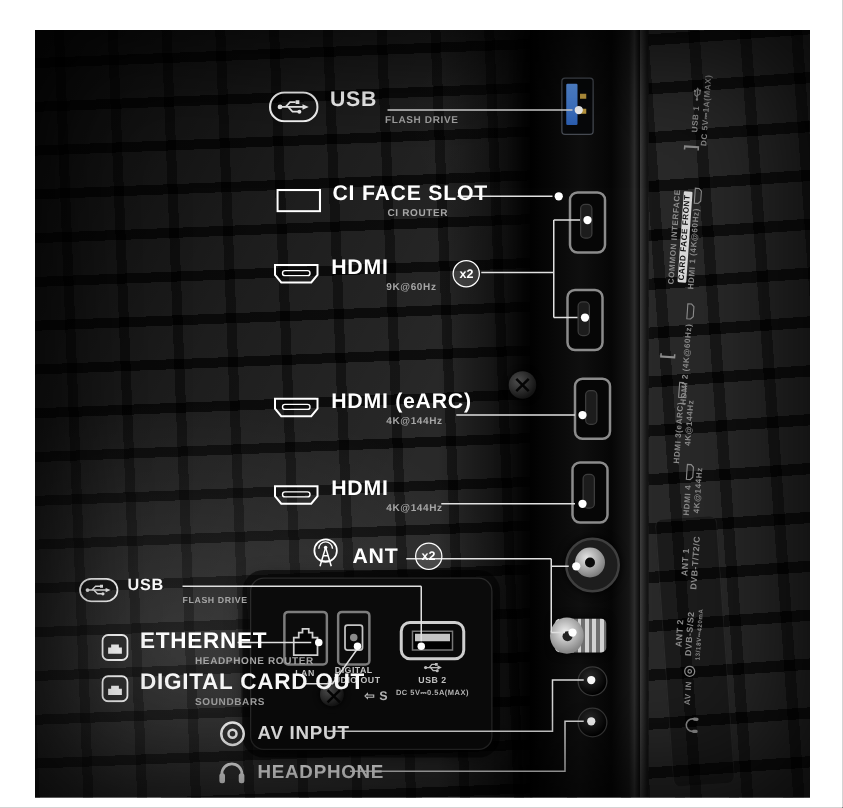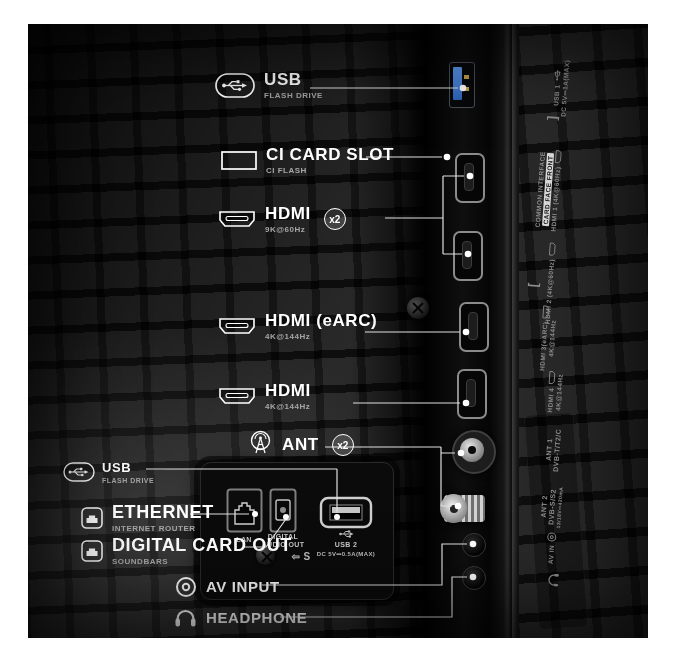--- a/index.html
+++ b/index.html
@@ -29,21 +29,21 @@
     background:
       repeating-linear-gradient(0deg, rgba(255,255,255,0.05) 0 30px, rgba(0,0,0,0.5) 30px 39px),
       repeating-linear-gradient(90deg, rgba(255,255,255,0.04) 0 32px, rgba(0,0,0,0.45) 32px 41px);}
   .rbar{position:absolute;left:12px;top:390px;width:48px;height:214px;transform:rotate(-4deg);
     background:rgba(0,0,0,0.30);border-left:1px solid rgba(255,255,255,0.07);
     border-right:1px solid rgba(255,255,255,0.07);border-radius:6px;}
   
   .llabel{position:absolute;display:flex;align-items:center;gap:9px;color:#fff;}
   .ltext{display:flex;flex-direction:column;}
   .t{font-weight:bold;letter-spacing:0.6px;line-height:1.05;white-space:nowrap;}
-  .s{font-size:8px;font-weight:bold;letter-spacing:0.5px;color:#a6a6a6;margin-top:2px;white-space:nowrap;}
+  .s{font-size:8px;font-weight:bold;letter-spacing:0.5px;color:#a6a6a6;margin-top:2px;white-space:nowrap;margin-left:44px;}
   .sizeA .t{font-size:17px;}
   .sizeB .t{font-size:13px;} .sizeB .s{font-size:7px;}
   .sizeC .t{font-size:18px;}
   .sizeD .t{font-size:15px;}
   .badge{width:20px;height:20px;border-radius:50%;border:1.5px solid #fff;background:rgba(255,255,255,0.14);
     color:#fff;font-size:10px;font-weight:bold;display:flex;align-items:center;justify-content:center;margin-left:4px;}
   
   .usb3{position:absolute;left:421px;top:38px;width:24px;height:44px;background:#07080a;
     border:1.5px solid #4a4f57;border-radius:3px;}
   .usb3 .tongue{position:absolute;left:3px;top:4px;width:9px;height:33px;border-radius:1px;
@@ -210,22 +210,22 @@
           <span class="t">USB</span>
     <span class="s">FLASH DRIVE</span>
         </span>
   </div>
 
   <div class="llabel sizeA" style="left:193px;top:122px">
     <svg width="36" height="19">
       <rect x="1" y="1" width="34" height="17" fill="none" stroke="#fff" stroke-width="1.7"></rect>
     </svg>
     <span class="ltext">
-          <span class="t">CI CARD SLOT</span>
-    <span class="s">CI FLASH</span>
+          <span class="t">CI FACE SLOT</span>
+    <span class="s">CI ROUTER</span>
         </span>
   </div>
 
   <div class="llabel sizeA" style="left:190px;top:181px">
     <svg width="38" height="18">
       <path d="M2,2 h34 v8 l-5,6 h-24 l-5,-6 z" fill="none" stroke="#fff" stroke-width="1.6"></path>
       <rect x="8" y="6.5" width="22" height="4" rx="2" fill="none" stroke="#fff" stroke-width="1.1"></rect>
     </svg>
     <span class="ltext">
           <span class="t">HDMI</span>
@@ -293,21 +293,21 @@
         </span>
   </div>
 
   <div class="llabel sizeC" style="left:53px;top:479px">
     <svg width="22" height="22">
       <rect x="1" y="1" width="20" height="20" rx="4.5" fill="none" stroke="#fff" stroke-width="1.5"></rect>
       <path d="M5.5,16 v-5 h2.4 v-2.4 h6.2 v2.4 h2.4 v5 z" fill="#fff"></path>
     </svg>
     <span class="ltext">
           <span class="t">ETHERNET</span>
-    <span class="s">INTERNET ROUTER</span>
+    <span class="s">HEADPHONE ROUTER</span>
         </span>
   </div>
 
   <div class="llabel sizeC" style="left:53px;top:512px">
     <svg width="22" height="22">
       <rect x="1" y="1" width="20" height="20" rx="4.5" fill="none" stroke="#fff" stroke-width="1.5"></rect>
       <path d="M5.5,16 v-5 h2.4 v-2.4 h6.2 v2.4 h2.4 v5 z" fill="#fff"></path>
     </svg>
     <span class="ltext">
           <span class="t">DIGITAL CARD OUT</span>

